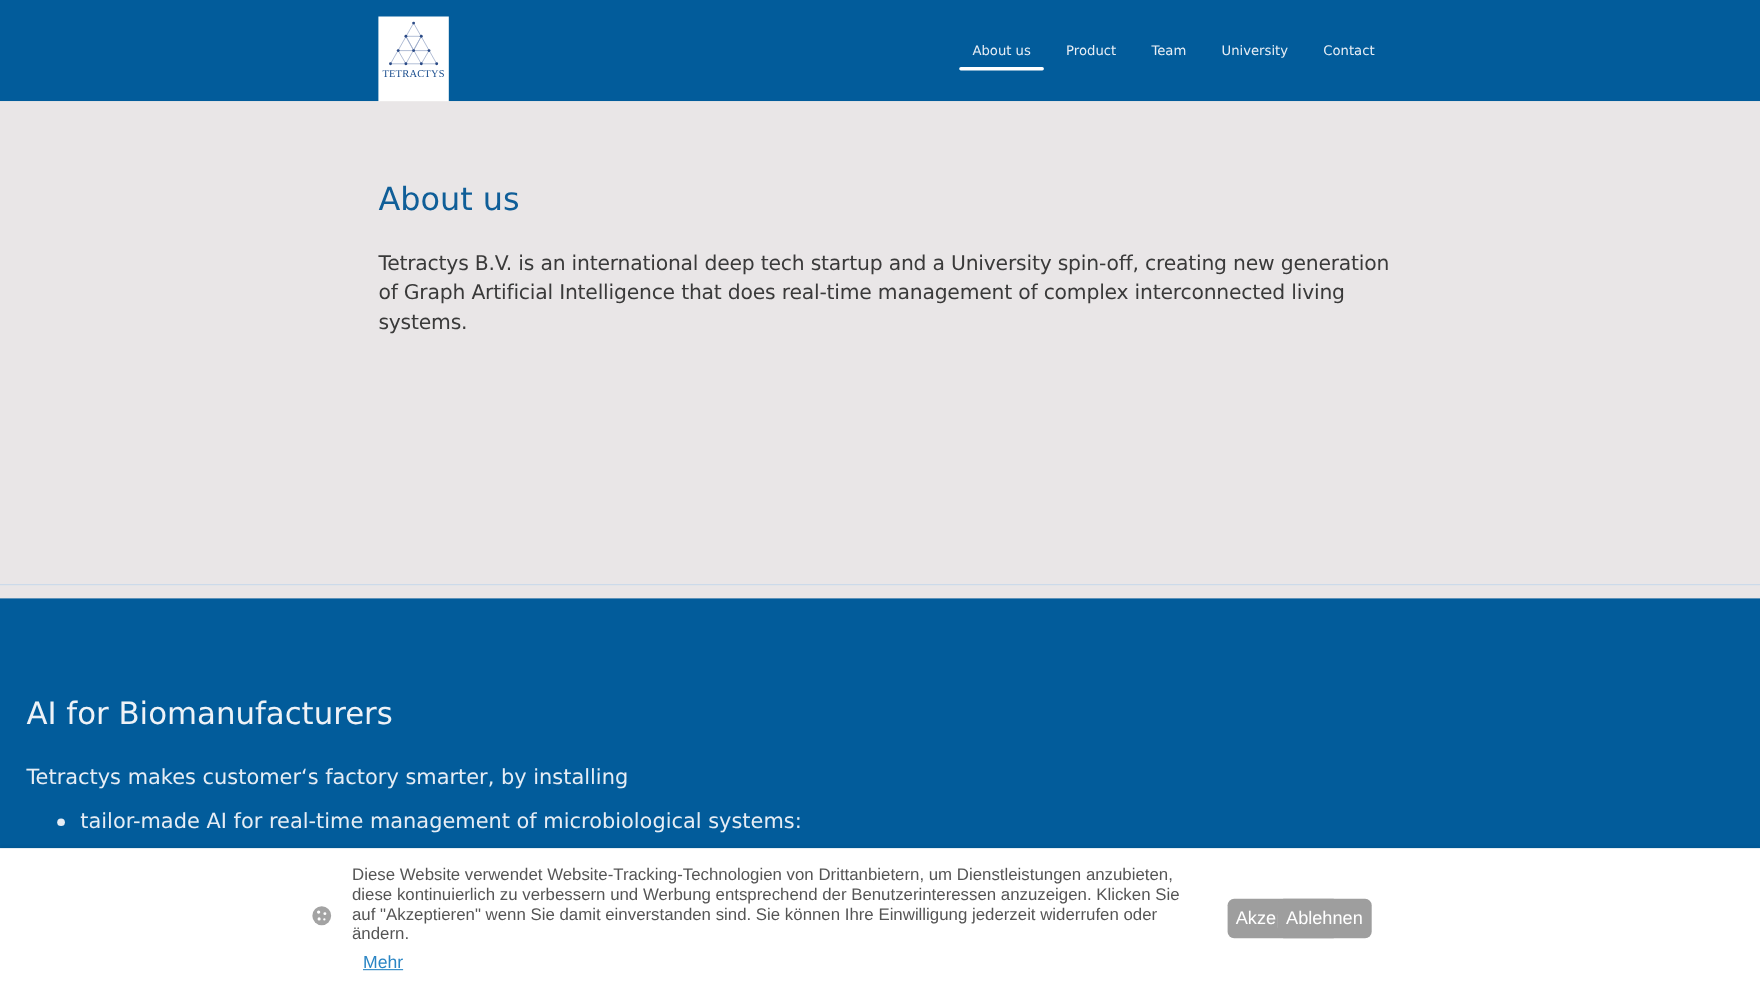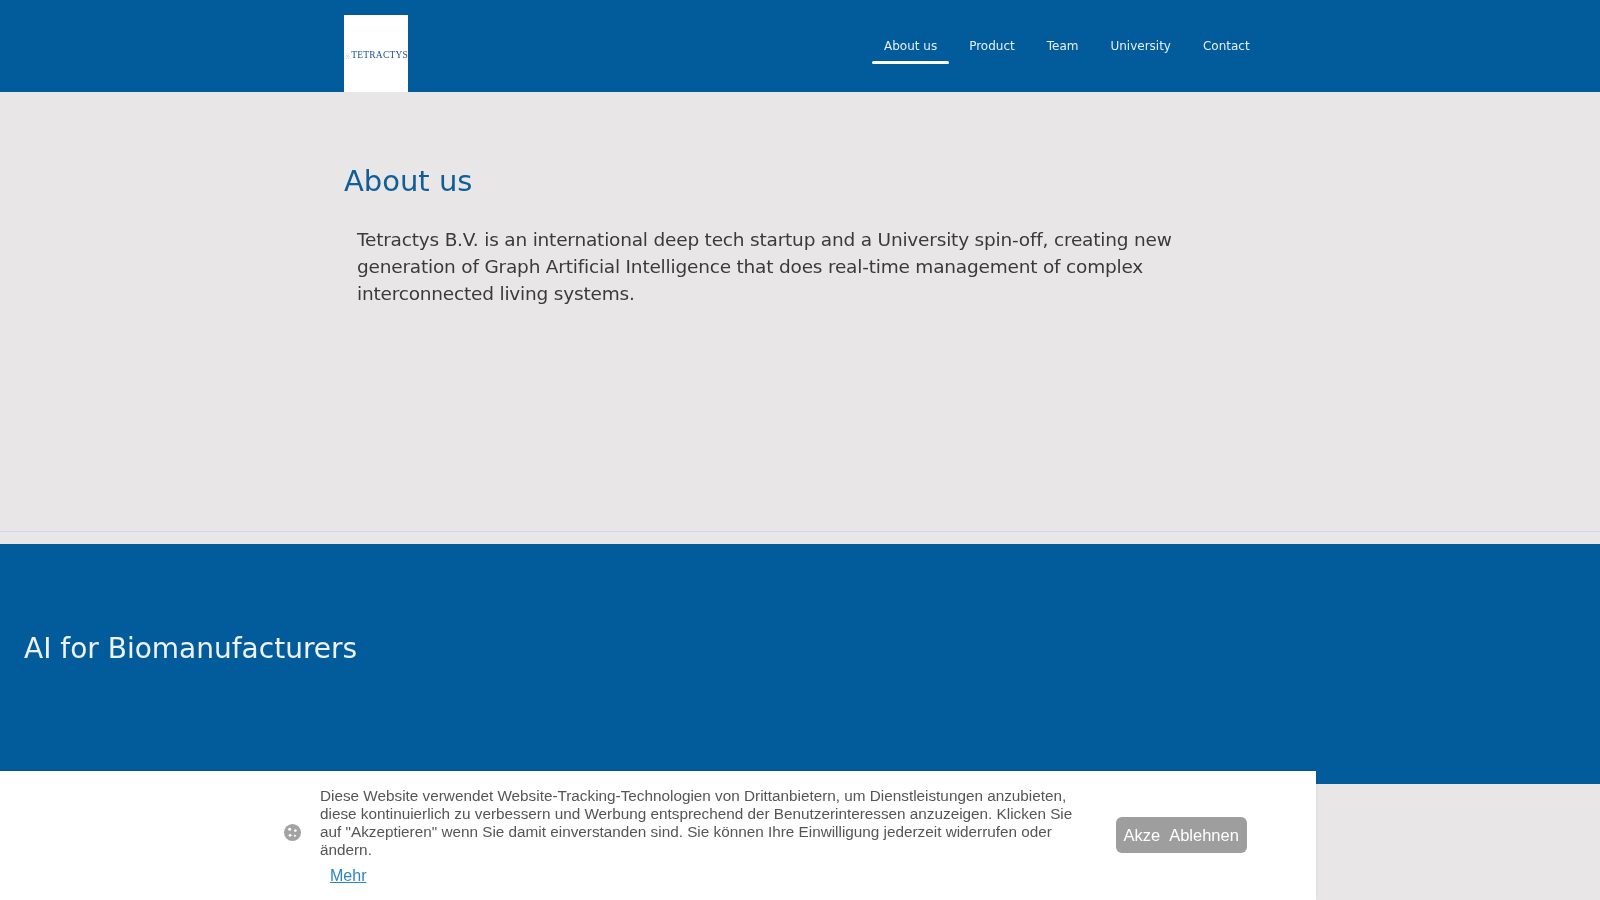--- a/index.html
+++ b/index.html
@@ -5,21 +5,21 @@
     * { box-sizing: border-box; margin: 0; padding: 0; }
     html, body { width: 1600px; height: 900px; overflow: hidden; }
     body { font-family: "DejaVu Sans", sans-serif; background: #e9e6e7; position: relative; }
 
     .header {
       position: absolute; left: 0; top: 0; width: 1600px; height: 92px;
       background: #025c9b;
     }
     .logo {
       position: absolute; left: 344px; top: 15px; width: 64px; height: 78px;
-      background: #ffffff; display: flex; align-items: center;
+      background: #ffffff; display: flex; flex-direction: column; align-items: center;
     }
     .logo svg { margin-top: 3px; }
     .logo-text {
       font-family: "Liberation Serif", serif; font-size: 9.5px; color: #1c4f8f;
       letter-spacing: 0.2px; margin-top: 1px;
     }
     .nav {
       position: absolute; top: 28px; left: 872px; display: flex; align-items: center;
     }
     .nav-item {
@@ -36,21 +36,21 @@
       position: absolute; left: 0; top: 92px; width: 1600px; height: 440px;
       background: #e9e6e7;
     }
     .about-inner { position: absolute; left: 344px; top: 72px; width: 920px; }
     .about h1 {
       font-weight: normal; font-size: 29px; color: #0f5e98; margin-bottom: 28px;
       font-family: "DejaVu Sans", sans-serif;
     }
     .about p {
       font-size: 18.5px; line-height: 27px; color: #3a3a3a; margin-bottom: 14px;
-      font-family: "DejaVu Sans", sans-serif; letter-spacing: -0.2px; margin-left: 13px;
+      font-family: "DejaVu Sans", sans-serif; letter-spacing: -0.2px;
     }
 
     .divider-line {
       position: absolute; left: 0; top: 531px; width: 1600px; height: 1px; background: #c9d9ea;
     }
 
     .bio {
       position: absolute; left: 0; top: 532px; width: 1600px; height: 240px;
       background: #025c9b;
       margin-top: 12px;
@@ -67,21 +67,21 @@
     .bio li {
       font-size: 19px; color: #e6edf5; font-family: "DejaVu Sans", sans-serif;
       display: flex; align-items: center;
     }
     .bullet {
       width: 7px; height: 7px; border-radius: 50%; background: #e6edf5;
       margin-right: 14px; margin-left: 2px;
     }
 
     .cookie {
-      position: absolute; left: 0; top: 771px; width: 1316px; height: 129px;
+      position: absolute; left: 0; top: 771px; width: 1600px; height: 129px;
       background: #ffffff; box-shadow: 0 -1px 3px rgba(0,0,0,0.08);
     }
     .cookie-icon { position: absolute; left: 283px; top: 52px; }
     .cookie-text {
       position: absolute; left: 320px; top: 16px; width: 770px;
       font-family: "Liberation Sans", sans-serif; font-size: 15.3px; line-height: 18px;
       color: #555555;
     }
     .cookie-more {
       position: absolute; left: 330px; top: 96px; font-family: "Liberation Sans", sans-serif;
@@ -143,20 +143,27 @@
   <div class="about-inner">
     <h1>About us</h1>
     <p>Tetractys B.V. is an international deep tech startup and a University spin-off, creating new generation of Graph Artificial Intelligence that does real-time management of complex interconnected living systems.</p>
   </div>
 </section>
 
 <div class="divider-line"></div>
 
 <section class="bio">
   <h2>AI for Biomanufacturers</h2>
+  <div class="lead">Tetractys makes customer‘s factory smarter, by installing</div>
+  <ul>
+    <li>
+      <span class="bullet"></span>
+      <span>tailor-made AI for real-time management of microbiological systems:</span>
+    </li>
+  </ul>
 </section>
 
 <div class="cookie">
   <svg class="cookie-icon" width="19" height="19" viewBox="0 0 20 20">
     <circle cx="10" cy="10" r="9" fill="#a3a3a3"></circle>
     <circle cx="7" cy="6.5" r="1.6" fill="#ffffff"></circle>
     <circle cx="13" cy="8" r="1.4" fill="#ffffff"></circle>
     <circle cx="7.5" cy="13" r="1.5" fill="#ffffff"></circle>
     <circle cx="12.5" cy="13.5" r="1.1" fill="#ffffff"></circle>
   </svg>

